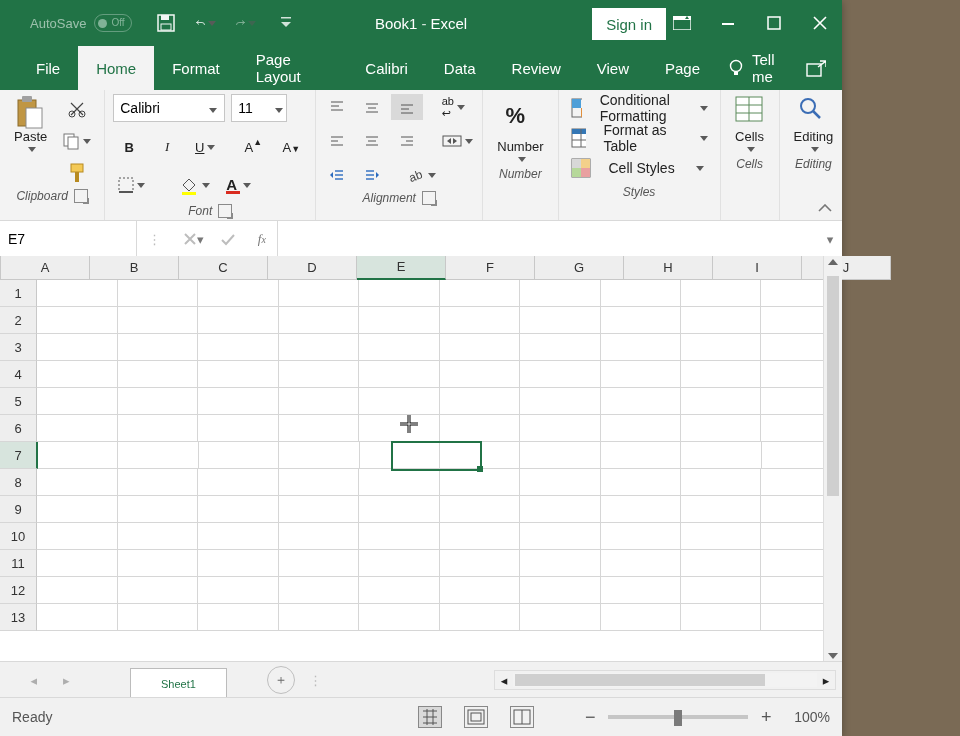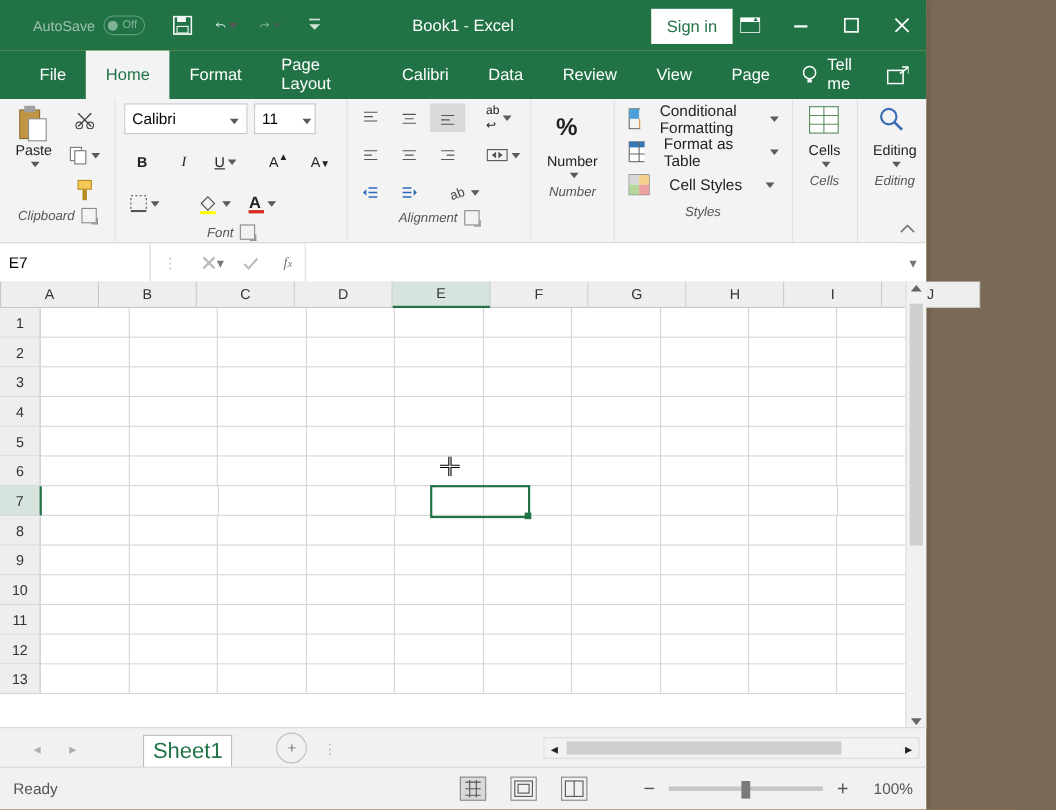--- a/index.html
+++ b/index.html
@@ -70,22 +70,22 @@
    display:flex;flex-direction:column;align-items:center;justify-content:space-between;padding:3px 0;}
  .vscroll .thumb{position:absolute;top:20px;width:12px;height:220px;background:#cfcfcf;}
  .arrow{width:0;height:0;}
  .arrow.up{border-left:5px solid transparent;border-right:5px solid transparent;border-bottom:6px solid #666;}
  .arrow.down{border-left:5px solid transparent;border-right:5px solid transparent;border-top:6px solid #666;}
  .cursor-cross{position:absolute;width:18px;height:18px;pointer-events:none;}
  
  .sheettabs{height:36px;background:#f1f1f1;border-top:1px solid #d9d9d9;display:flex;align-items:center;position:absolute;
    left:0;right:0;bottom:38px;}
  .sheetnav{width:100px;display:flex;align-items:center;justify-content:center;gap:26px;color:#aeaeae;}
- .sheettab{height:30px;background:#fff;border:1px solid #bcbcbc;border-bottom:none;padding:0 8px;display:flex;
-   align-items:center;font-size:20px;margin-left:30px;color:#217346;position:relative;top:3px;}
+ .sheettab{height:30px;background:#fff;border:1px solid #bcbcbc;border-bottom:none;padding:0 30px;display:flex;
+   align-items:center;font-size:11px;margin-left:30px;color:#217346;position:relative;top:3px;}
  .addsheet{width:26px;height:26px;border:1px solid #bfbfbf;border-radius:50%;display:flex;align-items:center;
    justify-content:center;margin-left:40px;color:#6a6a6a;}
  .hscroll{margin-left:auto;height:18px;width:340px;display:flex;align-items:center;background:#f1f1f1;
    border:1px solid #ddd;margin-right:6px;}
  .hscroll .btn{width:18px;display:flex;align-items:center;justify-content:center;}
  .hscroll .track{flex:1;height:14px;background:#f3f3f3;position:relative;}
  .hscroll .thumb{position:absolute;left:2px;top:1px;height:12px;width:250px;background:#cfcfcf;}
  .gripper{color:#bbb;margin:0 14px;}
  
  .status{position:absolute;left:0;right:0;bottom:0;height:38px;background:#f1f1f1;border-top:1px solid #d9d9d9;

